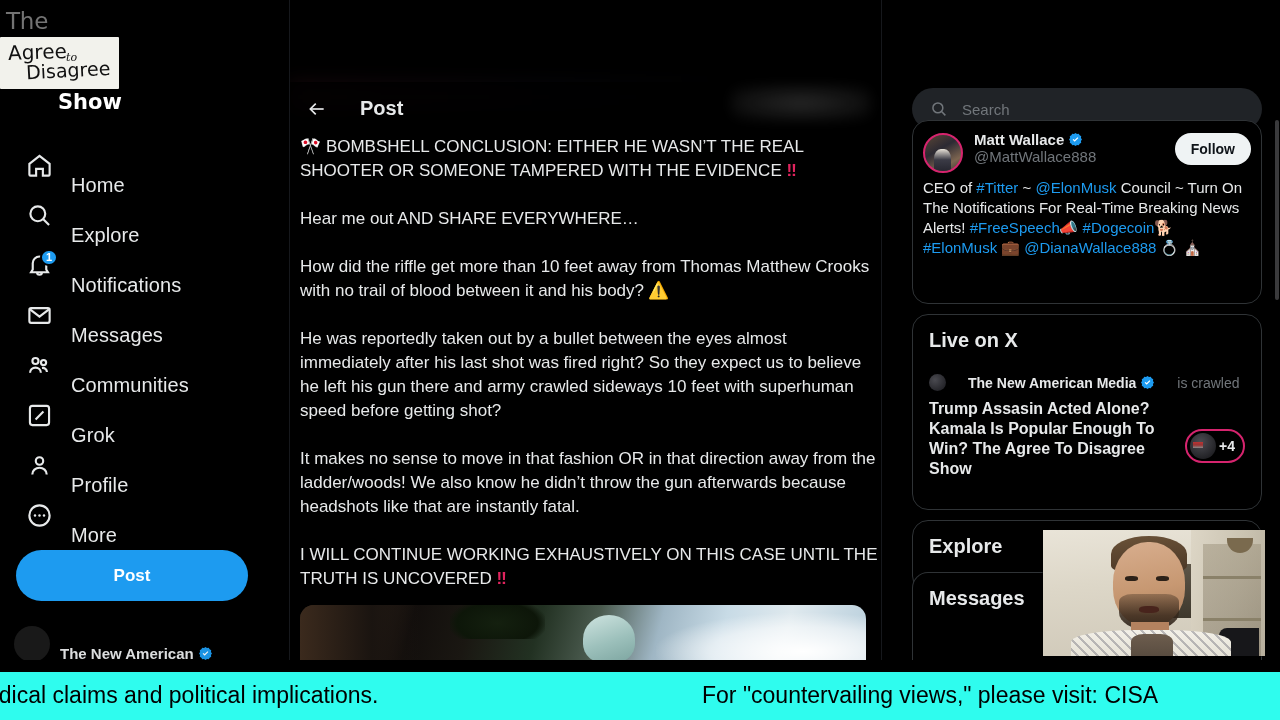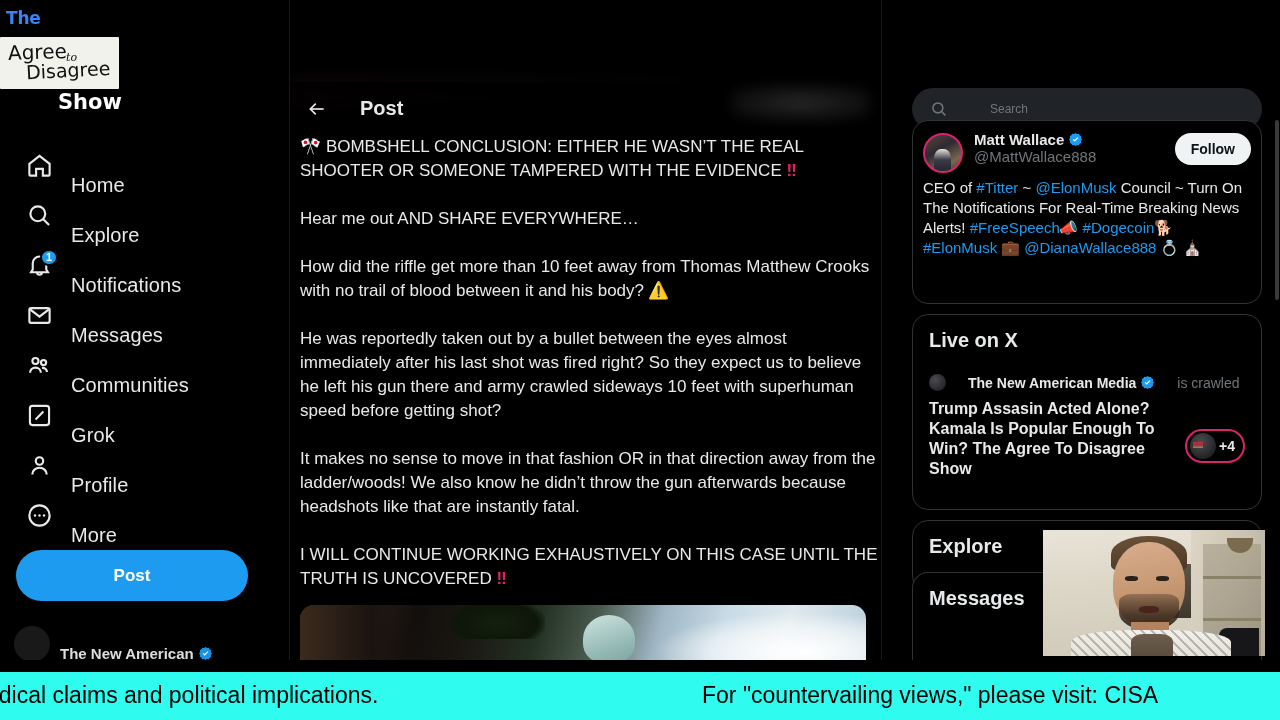--- a/index.html
+++ b/index.html
@@ -49,22 +49,22 @@
   #account-row .acct-name {
     font-size: 15px; font-weight: 700; color: #e7e9ea; white-space: nowrap;
     display: flex; align-items: center; gap: 4px;
   }
   .vbadge { width: 15px; height: 15px; flex: 0 0 15px; }
   .vbadge svg { width: 15px; height: 15px; display: block; }
 
   
   #logo-overlay { position: absolute; left: 0; top: 8px; width: 165px; height: 105px; z-index: 60; }
   #logo-the {
-    position: absolute; left: 6px; top: 0; color: #3b82f6;
-    font-size: 17px; font-weight: 700; font-family: "DejaVu Sans", sans-serif;
+    position: absolute; left: 6px; top: 0; color: #737373;
+    font-size: 23px; font-weight: 400; font-family: "DejaVu Sans", sans-serif;
     letter-spacing: -.2px;
   }
   #logo-plate {
     position: absolute; left: 0; top: 29px; width: 119px; height: 52px;
     background: #f2f2ec; border-radius: 1px;
     display: flex; flex-direction: column; justify-content: center;
   }
   #logo-agree {
     position: absolute; left: 8px; top: 3px; color: #111;
     font-size: 20px; font-family: "DejaVu Sans", sans-serif; font-weight: 500;
@@ -153,21 +153,21 @@
   }
   #search-wrap {
     position: absolute; left: 912px; top: 88px; width: 350px; height: 42px;
     background: #202327; border-radius: 999px;
     display: flex; align-items: center; gap: 14px; padding: 0 17px;
     border: 1px solid transparent;
   }
   #search-icon svg { width: 18px; height: 18px; stroke: #71767b; fill: none; stroke-width: 2; display: block; }
   #search-input {
     flex: 1; background: transparent; border: none; outline: none;
-    color: #e7e9ea; font-size: 12px; font-family: "Liberation Sans", sans-serif; margin-left: 28px;
+    color: #e7e9ea; font-size: 15px; font-family: "Liberation Sans", sans-serif;
   }
   #search-input::placeholder { color: #71767b; }
 
   .panel {
     position: absolute; left: 912px; width: 350px;
     background: #000; border: 1px solid #2f3336; border-radius: 16px;
   }
   #profile-panel { top: 120px; height: 184px; overflow: hidden; padding: 12px 10px; }
   .prof-top { display: flex; align-items: flex-start; gap: 11px; }
   .prof-av {

